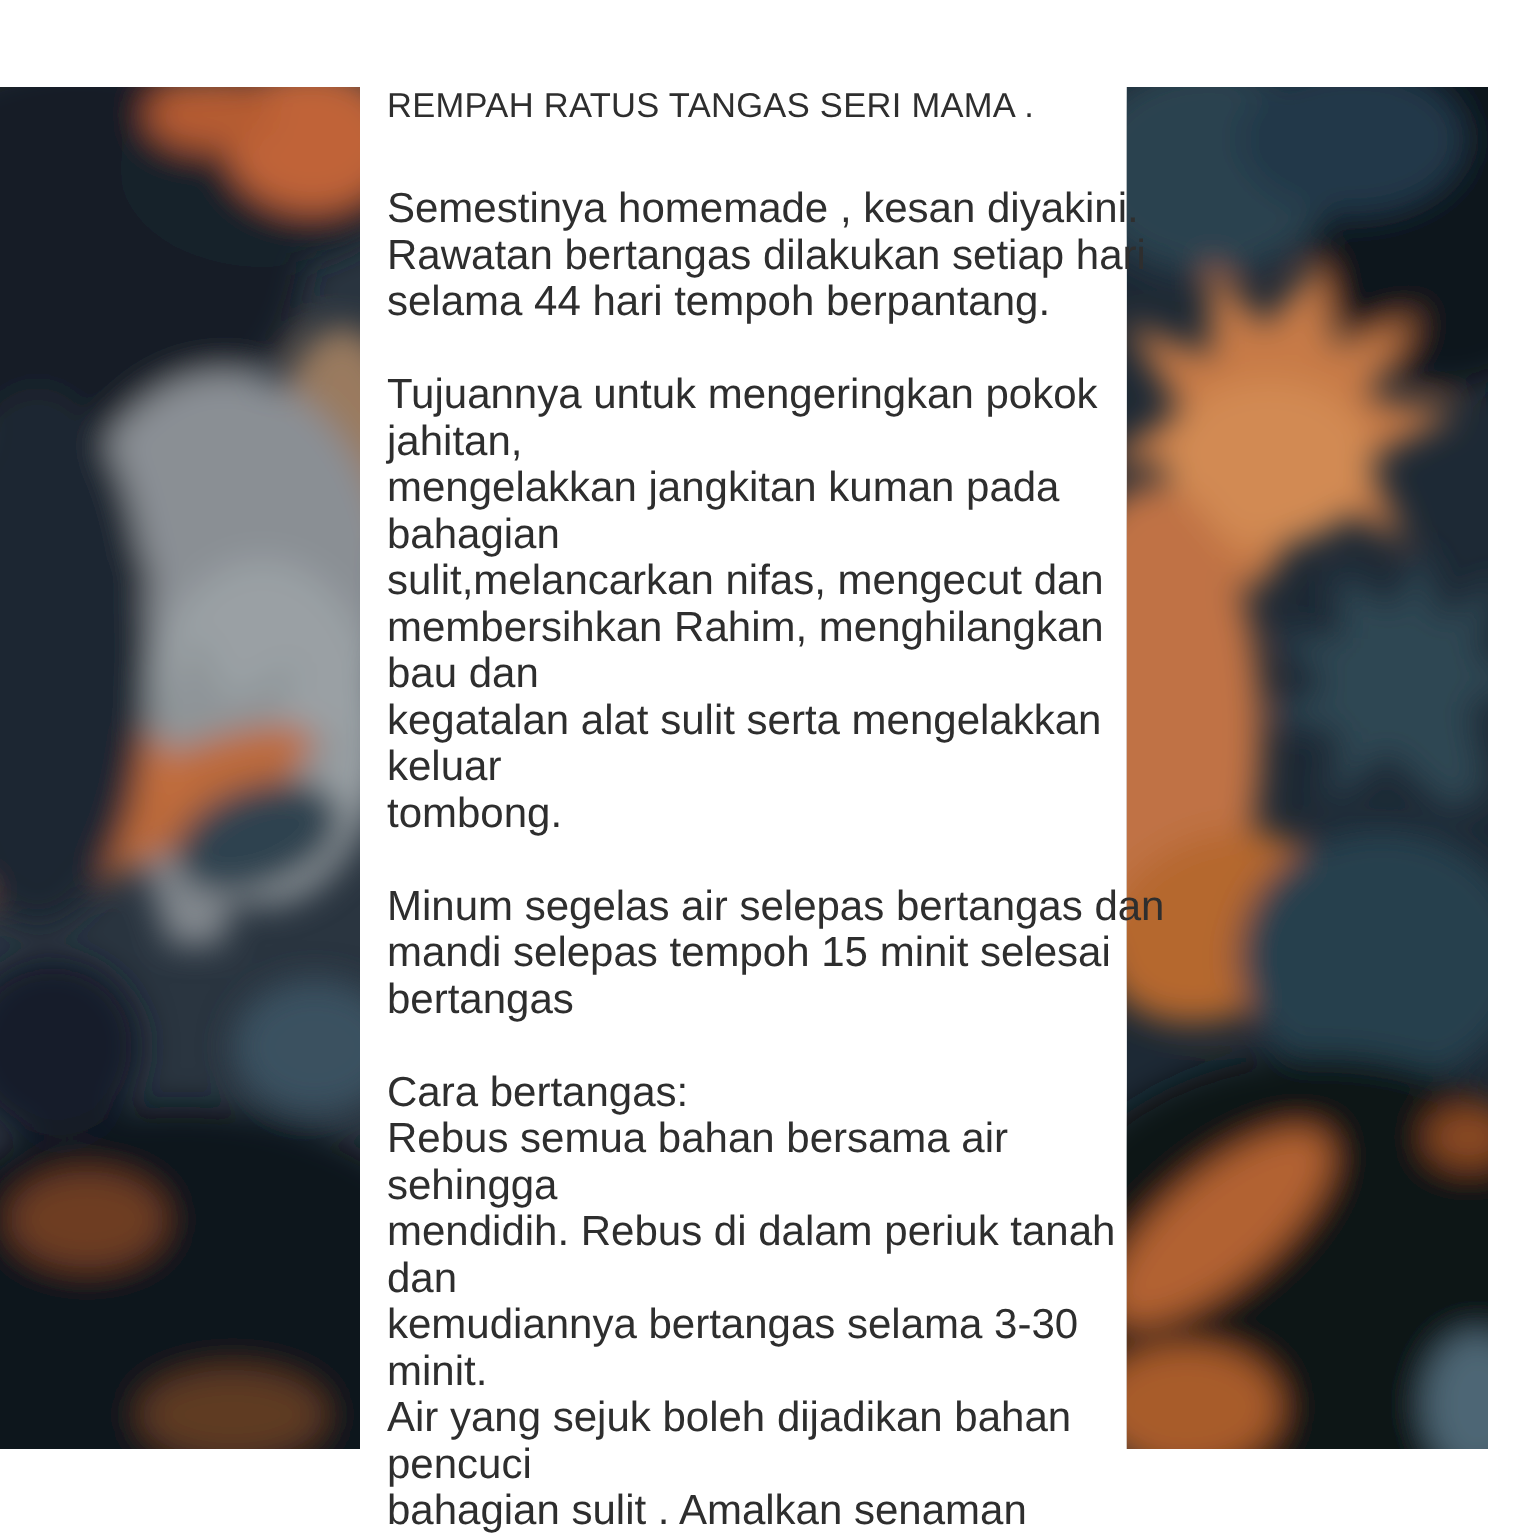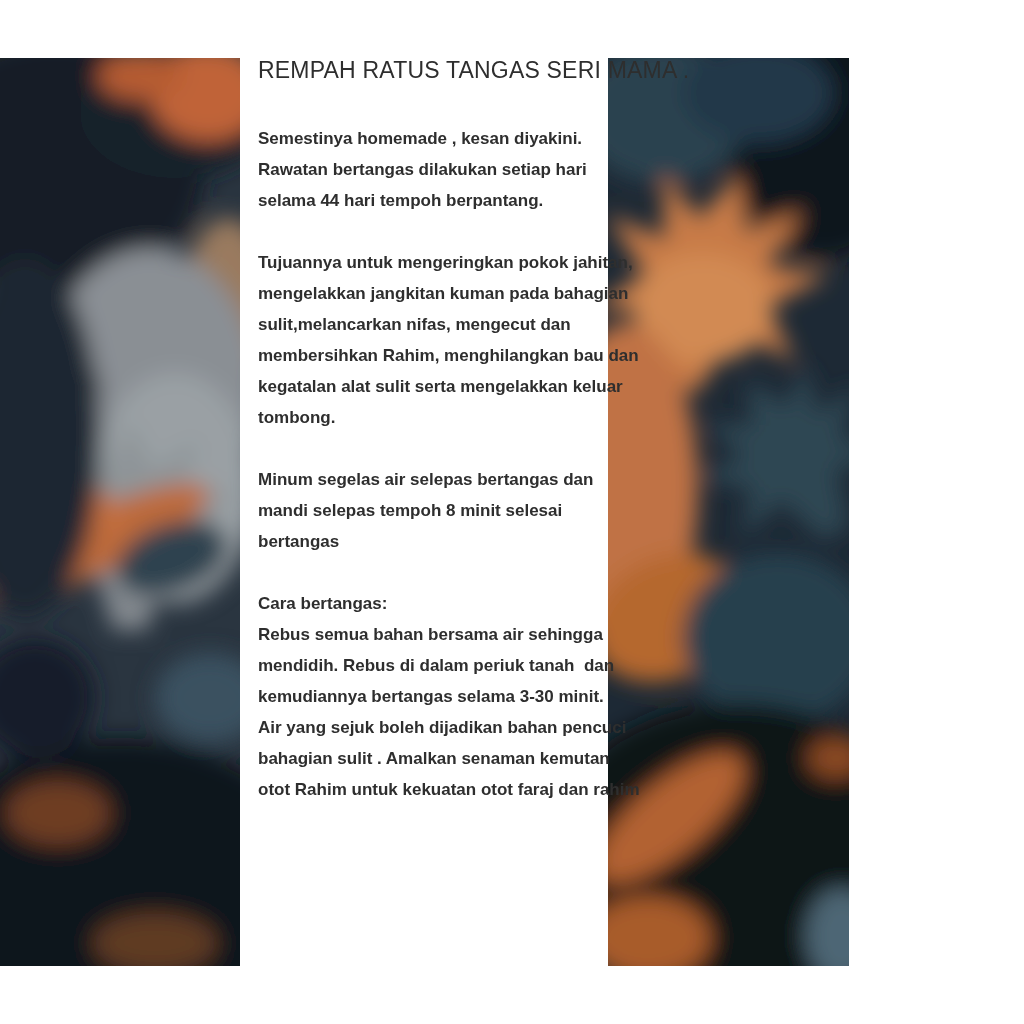--- a/index.html
+++ b/index.html
@@ -3,21 +3,21 @@
 <meta charset="utf-8">
 <style>
   html, body {
     margin: 0;
     padding: 0;
     background: #ffffff;
     font-family: "Liberation Sans", "DejaVu Sans", sans-serif;
   }
   .canvas {
     position: relative;
-    width: 849px;
+    width: 992px;
     height: 1024px;
     background: #ffffff;
     overflow: hidden;
     border-radius: 29px;
   }
   .leaf-panel {
     position: absolute;
     top: 58px;
     height: 908px;
     overflow: hidden;
@@ -34,22 +34,22 @@
     color: #2e2e2e;
   }
   .poster-title {
     font-size: 23px;
     font-weight: 400;
     line-height: 30px;
     margin: 0 0 38px 0;
     letter-spacing: 0.2px;
   }
   .poster-para {
-    font-size: 17px;
-    font-weight: 700;
+    font-size: 28px;
+    font-weight: 400;
     line-height: 31px;
     margin: 0 0 31px 0;
     white-space: pre-wrap;
   }
   .poster-para:last-child { margin-bottom: 0; }
 </style>
 </head>
 <body>
 
 <div class="canvas">
@@ -122,21 +122,21 @@
 selama 44 hari tempoh berpantang.</p>
 
     <p class="poster-para">Tujuannya untuk mengeringkan pokok jahitan,
 mengelakkan jangkitan kuman pada bahagian
 sulit,melancarkan nifas, mengecut dan
 membersihkan Rahim, menghilangkan bau dan
 kegatalan alat sulit serta mengelakkan keluar
 tombong.</p>
 
     <p class="poster-para">Minum segelas air selepas bertangas dan
-mandi selepas tempoh 8 minit selesai
+mandi selepas tempoh 15 minit selesai
 bertangas</p>
 
     <p class="poster-para">Cara bertangas:
 Rebus semua bahan bersama air sehingga
 mendidih. Rebus di dalam periuk tanah  dan
 kemudiannya bertangas selama 3-30 minit.
 Air yang sejuk boleh dijadikan bahan pencuci
 bahagian sulit . Amalkan senaman kemutan
 otot Rahim untuk kekuatan otot faraj dan rahim</p>
 

